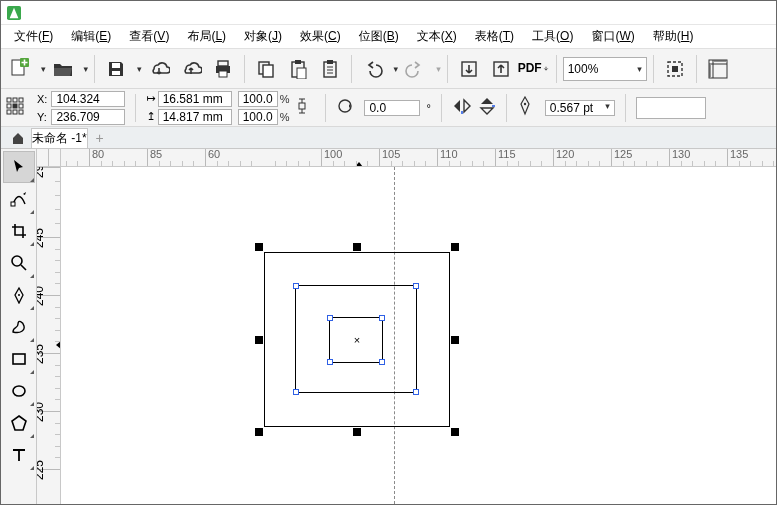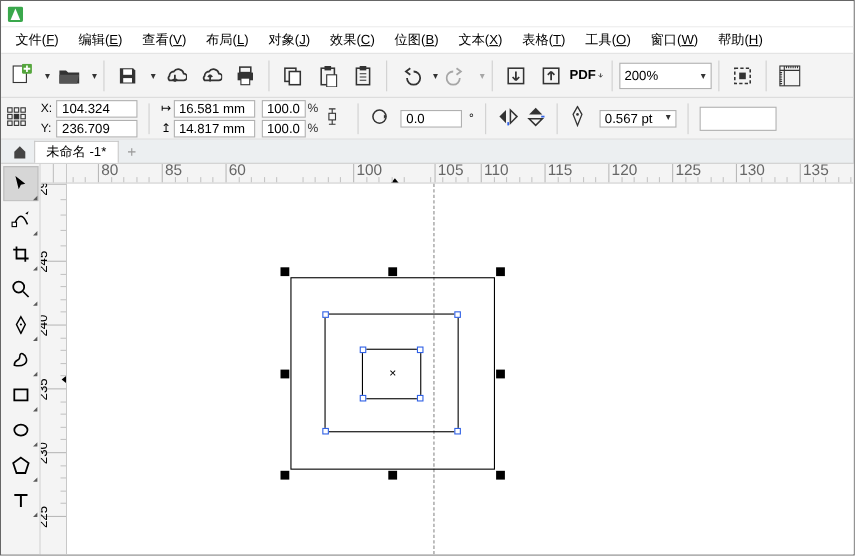--- a/index.html
+++ b/index.html
@@ -16,33 +16,33 @@
   .dropcaret{font-size:9px;color:#333;margin-left:4px;}
   .propbar{height:38px;background:#f4f4f4;border-bottom:1px solid #d9d9d9;display:flex;align-items:center;padding:0 4px;gap:6px;}
   .propbar .sep{width:1px;height:28px;background:#d0d0d0;margin:0 4px;}
   .xy-grid{display:grid;grid-template-columns:auto auto;gap:2px 2px;align-items:center;}
   .xy-grid .lbl{font-size:11px;padding-right:2px;}
   .numfield{height:16px;border:1px solid #b0b0b0;background:#fff;padding:0 4px;font-size:11px;display:flex;align-items:flex-start;width:74px;}
   .numfield.sm{width:40px;}
   .pct{font-size:11px;color:#333;}
   .tabstrip{height:22px;background:#eceff1;display:flex;align-items:flex-end;padding-left:4px;border-bottom:1px solid #c8c8c8;}
   .home-tab{width:26px;height:20px;display:flex;align-items:center;justify-content:center;}
-  .doc-tab{height:20px;background:#fff;border:1px solid #c8c8c8;border-bottom:none;padding:0 10px;display:flex;align-items:center;font-size:11px;color:#555;}
+  .doc-tab{height:20px;background:#fff;border:1px solid #c8c8c8;border-bottom:none;padding:0 0;display:flex;align-items:center;font-size:11px;color:#555;}
   .add-tab{width:24px;height:20px;display:flex;align-items:center;justify-content:center;color:#999;font-size:14px;}
   .workspace{flex:1;display:flex;min-height:0;background:#f4f4f4;}
   .toolbox{width:36px;background:#f4f4f4;border-right:1px solid #c8c8c8;display:flex;flex-direction:column;align-items:center;padding-top:2px;gap:0;}
   .toolbox .tool{width:32px;height:32px;display:flex;align-items:center;justify-content:center;position:relative;}
   .toolbox .tool.sel{background:#d6d6d6;box-shadow:inset 0 0 0 1px #bdbdbd;}
   .flyout{position:absolute;right:1px;bottom:1px;width:0;height:0;border-left:4px solid transparent;border-bottom:4px solid #5a5a5a;}
   .canvas-area{flex:1;position:relative;overflow:hidden;background:#fff;}
   .ruler-c{position:absolute;left:0;top:0;width:24px;height:18px;background:#f4f4f4;border-right:1px solid #c8c8c8;border-bottom:1px solid #c8c8c8;display:flex;}
   .ruler-c::before,.ruler-c::after{content:"";flex:1;}
   .ruler-c::before{border-right:1px solid #c0c0c0;}
   .ruler-h{position:absolute;left:24px;right:0;top:0;height:18px;background:#f4f4f4;border-bottom:1px solid #c8c8c8;overflow:hidden;}
-  .ruler-h .tick{position:absolute;top:0;height:100%;border-left:1px solid #b9b9b9;font-size:14px;color:#666;padding-left:2px;display:flex;align-items:flex-start;line-height:10px;}
+  .ruler-h .tick{position:absolute;top:0;height:100%;border-left:1px solid #b9b9b9;font-size:11px;color:#666;padding-left:2px;display:flex;align-items:flex-start;line-height:10px;}
   .ruler-h .minor{position:absolute;bottom:0;height:5px;border-left:1px solid #c5c5c5;}
   .ruler-marker-h{position:absolute;bottom:-1px;left:0;width:100%;height:4px;pointer-events:none;}
   .ruler-marker-h .m{position:absolute;bottom:0;transform:translateX(-50%);}
   .ruler-v{position:absolute;left:0;top:18px;bottom:0;width:24px;background:#f4f4f4;border-right:1px solid #c8c8c8;overflow:hidden;}
   .ruler-v .tick{position:absolute;left:0;width:100%;border-top:1px solid #b9b9b9;font-size:9px;color:#666;padding-left:1px;}
   .ruler-v .tick span{display:inline-block;transform:rotate(-90deg) translate(-10px,-6px);transform-origin:left top;}
   .ruler-v .minor{position:absolute;right:0;width:5px;border-top:1px solid #c5c5c5;}
   .ruler-marker-v{position:absolute;right:-1px;top:0;width:4px;height:100%;pointer-events:none;}
   .ruler-marker-v .m{position:absolute;right:0;transform:translateY(-50%);}
   .canvas{position:absolute;left:24px;top:18px;right:0;bottom:0;background:#fff;}
@@ -176,21 +176,21 @@
       </svg>
     </div>
   <div class="btn" style="flex-direction:row;font-size:9px;font-weight:bold;line-height:9px;width:32px;">
       <span>PDF</span>
       <svg width="14" height="8" viewBox="0 0 14 8">
         <path d="M7 0v6m0 0L4 3m3 3l3-3" stroke="#333" stroke-width="1.4" fill="none"></path>
       </svg>
     </div>
   <div class="sep"></div>
   <div class="zoombox">
-      <span>200%</span>
+      <span>100%</span>
       <span class="dropcaret">▾</span>
     </div>
   <div class="sep"></div>
   <div class="btn">
       <svg width="20" height="20" viewBox="0 0 20 20">
         <rect x="3" y="3" width="14" height="14" fill="none" stroke="#333" stroke-width="1.4" stroke-dasharray="3 2"></rect>
         <rect x="7" y="7" width="6" height="6" fill="#333"></rect>
       </svg>
     </div>
   <div class="sep"></div>
@@ -394,21 +394,21 @@
         <div class="tick" style="left: 202px; margin-top: 19px;">95</div>
         <div class="minor" style="left: 213.6px;"></div>
         <div class="minor" style="left: 225.2px;"></div>
         <div class="minor" style="left: 236.8px;"></div>
         <div class="minor" style="left: 248.4px;"></div>
         <div class="tick" style="left: 260px;">100</div>
         <div class="minor" style="left: 271.6px;"></div>
         <div class="minor" style="left: 283.2px;"></div>
         <div class="minor" style="left: 294.8px;"></div>
         <div class="minor" style="left: 306.4px;"></div>
-        <div class="tick" style="left: 334px;">105</div>
+        <div class="tick" style="left: 318px;">105</div>
         <div class="minor" style="left: 329.6px;"></div>
         <div class="minor" style="left: 341.2px;"></div>
         <div class="minor" style="left: 352.8px;"></div>
         <div class="minor" style="left: 364.4px;"></div>
         <div class="tick" style="left: 376px;">110</div>
         <div class="minor" style="left: 387.6px;"></div>
         <div class="minor" style="left: 399.2px;"></div>
         <div class="minor" style="left: 410.8px;"></div>
         <div class="minor" style="left: 422.4px;"></div>
         <div class="tick" style="left: 434px;">115</div>

